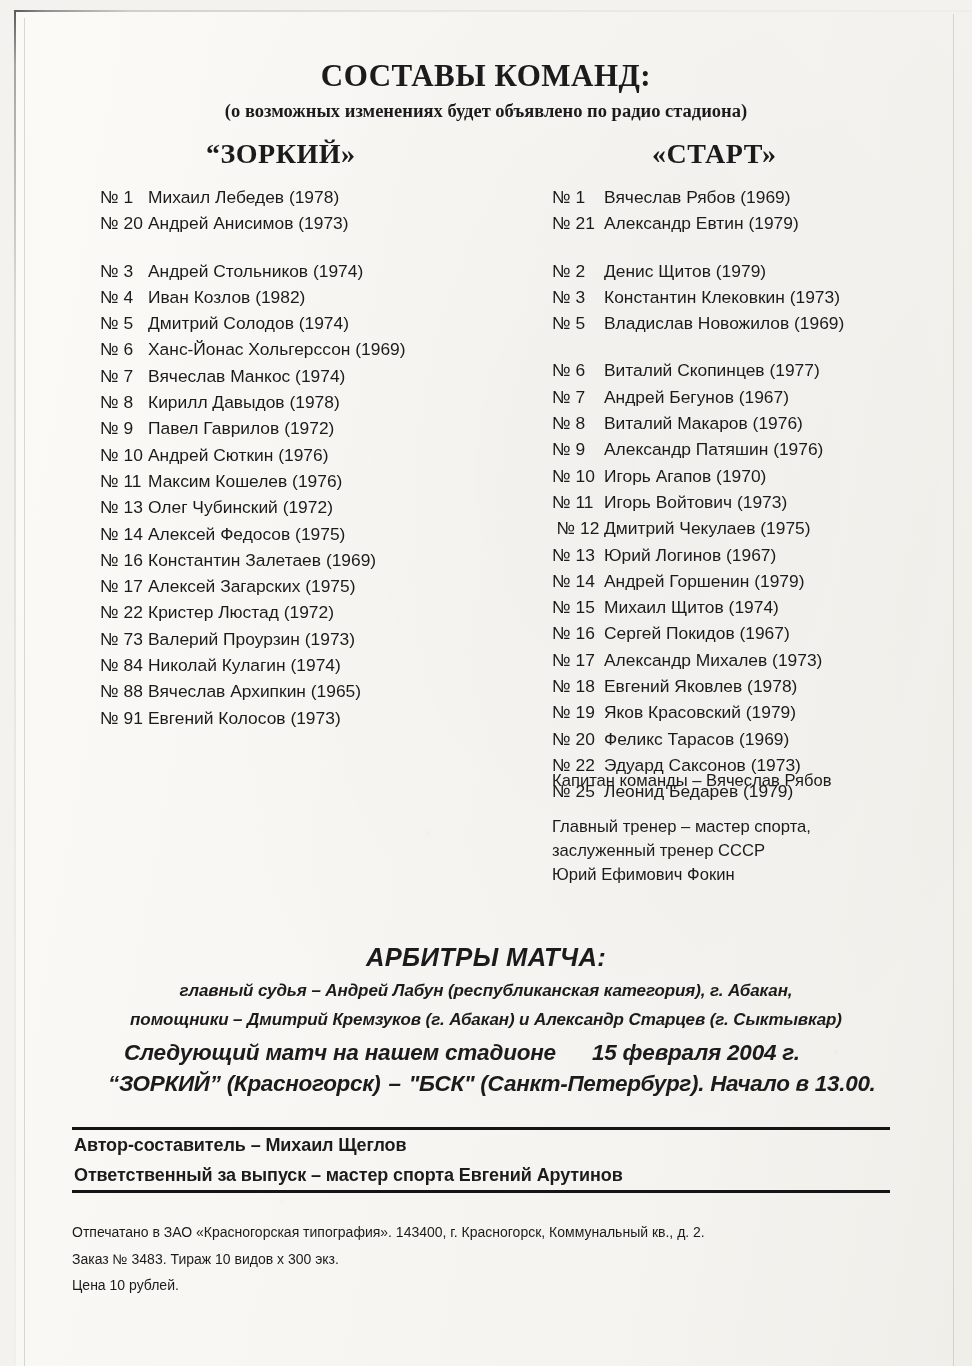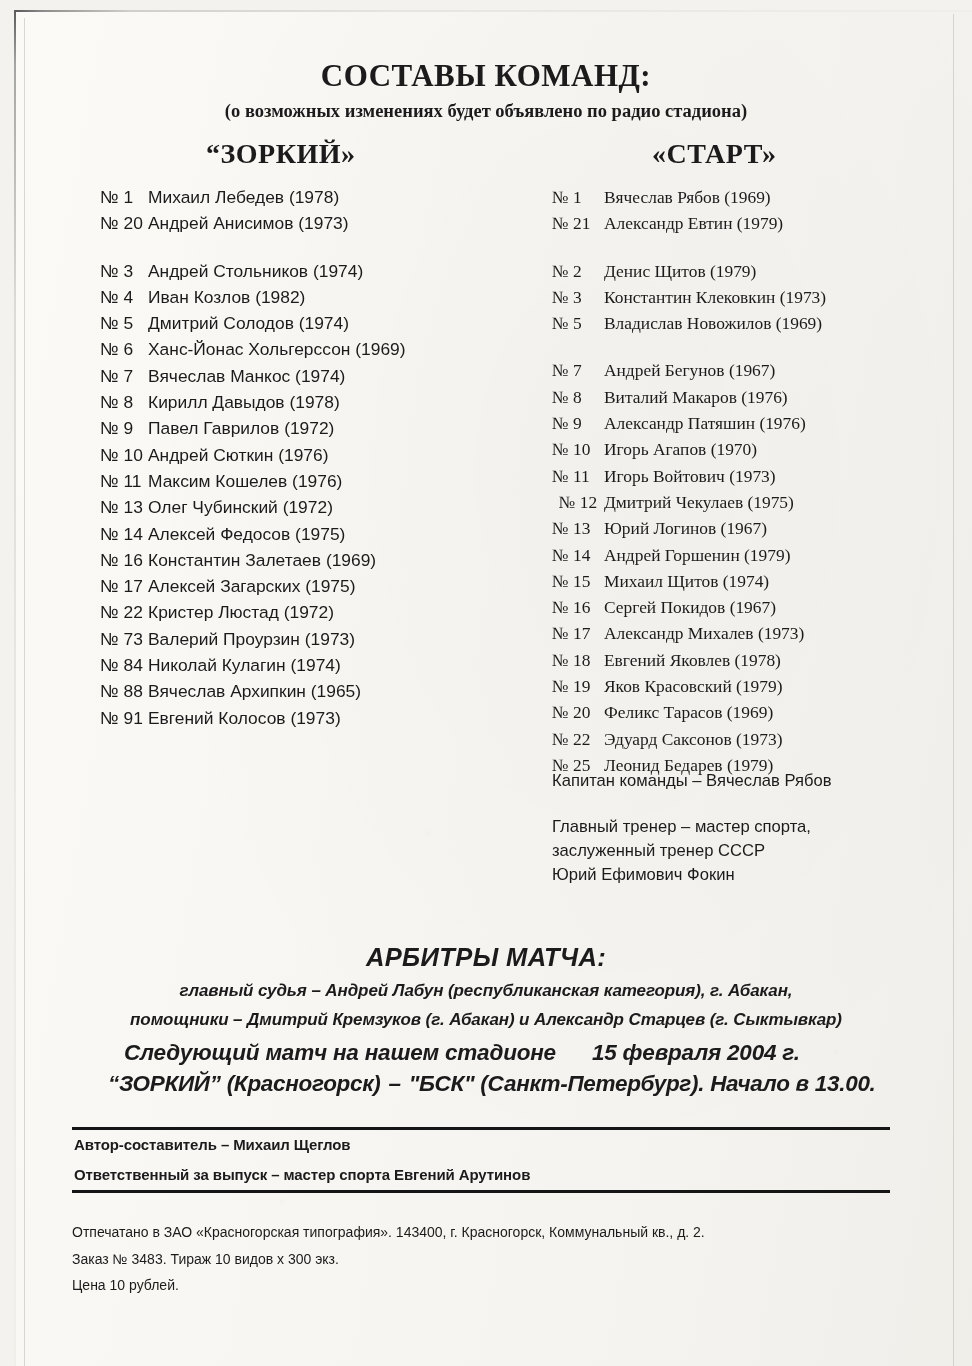--- a/index.html
+++ b/index.html
@@ -97,21 +97,21 @@
 
   
   .rosters { position: relative; }
   .col {
     position: absolute;
     font-size: 17.4px;
     line-height: 26.3px;
     white-space: nowrap;
   }
   .col.left  { left: 100px; top: 0; }
-  .col.right { left: 552px; top: 0; font-family: Liberation Serif, serif; }
+  .col.right { left: 552px; top: 0; }
   .pl { display: block; }
   .pl .no { display: inline-block; }
   .gap { height: 20px; }
 
   
   .staff { position: relative; margin-top: 0; }
   .staff-col { position: absolute; font-size: 16.6px; line-height: 24px; white-space: nowrap; }
   .staff-col.left  { left: 104px; }
   .staff-col.right { left: 552px; }
   .coach-line2-left { text-align: right; }
@@ -157,21 +157,21 @@
   
   .rule {
     height: 3px;
     background: #151515;
     margin-left: 72px;
     width: 818px;
   }
   .credits {
     margin-left: 74px;
     font-weight: bold;
-    font-size: 15px;
+    font-size: 18px;
     line-height: 30px;
     letter-spacing: -0.1px;
   }
 
   
   .imprint {
     margin-left: 72px;
     margin-top: 26px;
     font-size: 14px;
     line-height: 26.5px;
@@ -224,20 +224,21 @@
           <div class="pl"><span class="no" style="width: 48px;">№ 91</span><span>Евгений Колосов </span><span>(1973)</span></div>
         </div>
       <div class="col right" id="roster-right">
           <div class="pl"><span class="no" style="width: 52px;">№ 1</span><span>Вячеслав Рябов </span><span>(1969)</span></div>
           <div class="pl"><span class="no" style="width: 52px;">№ 21</span><span>Александр Евтин </span><span>(1979)</span></div>
           <div class="gap" style="height: 21px;"></div>
           <div class="pl"><span class="no" style="width: 52px;">№ 2</span><span>Денис Щитов </span><span>(1979)</span></div>
           <div class="pl"><span class="no" style="width: 52px;">№ 3</span><span>Константин Клековкин </span><span>(1973)</span></div>
           <div class="pl"><span class="no" style="width: 52px;">№ 5</span><span>Владислав Новожилов </span><span>(1969)</span></div>
           <div class="gap" style="height: 21px;"></div>
+          <div class="pl"><span class="no" style="width: 52px;">№ 6</span><span>Виталий Скопинцев </span><span>(1977)</span></div>
           <div class="pl"><span class="no" style="width: 52px;">№ 7</span><span>Андрей Бегунов </span><span>(1967)</span></div>
           <div class="pl"><span class="no" style="width: 52px;">№ 8</span><span>Виталий Макаров </span><span>(1976)</span></div>
           <div class="pl"><span class="no" style="width: 52px;">№ 9</span><span>Александр Патяшин </span><span>(1976)</span></div>
           <div class="pl"><span class="no" style="width: 52px;">№ 10</span><span>Игорь Агапов </span><span>(1970)</span></div>
           <div class="pl"><span class="no" style="width: 52px;">№ 11</span><span>Игорь Войтович </span><span>(1973)</span></div>
           <div class="pl"><span class="no" style="width: 52px; text-align: center;">№ 12</span><span>Дмитрий Чекулаев </span><span>(1975)</span></div>
           <div class="pl"><span class="no" style="width: 52px;">№ 13</span><span>Юрий Логинов </span><span>(1967)</span></div>
           <div class="pl"><span class="no" style="width: 52px;">№ 14</span><span>Андрей Горшенин </span><span>(1979)</span></div>
           <div class="pl"><span class="no" style="width: 52px;">№ 15</span><span>Михаил Щитов </span><span>(1974)</span></div>
           <div class="pl"><span class="no" style="width: 52px;">№ 16</span><span>Сергей Покидов </span><span>(1967)</span></div>

